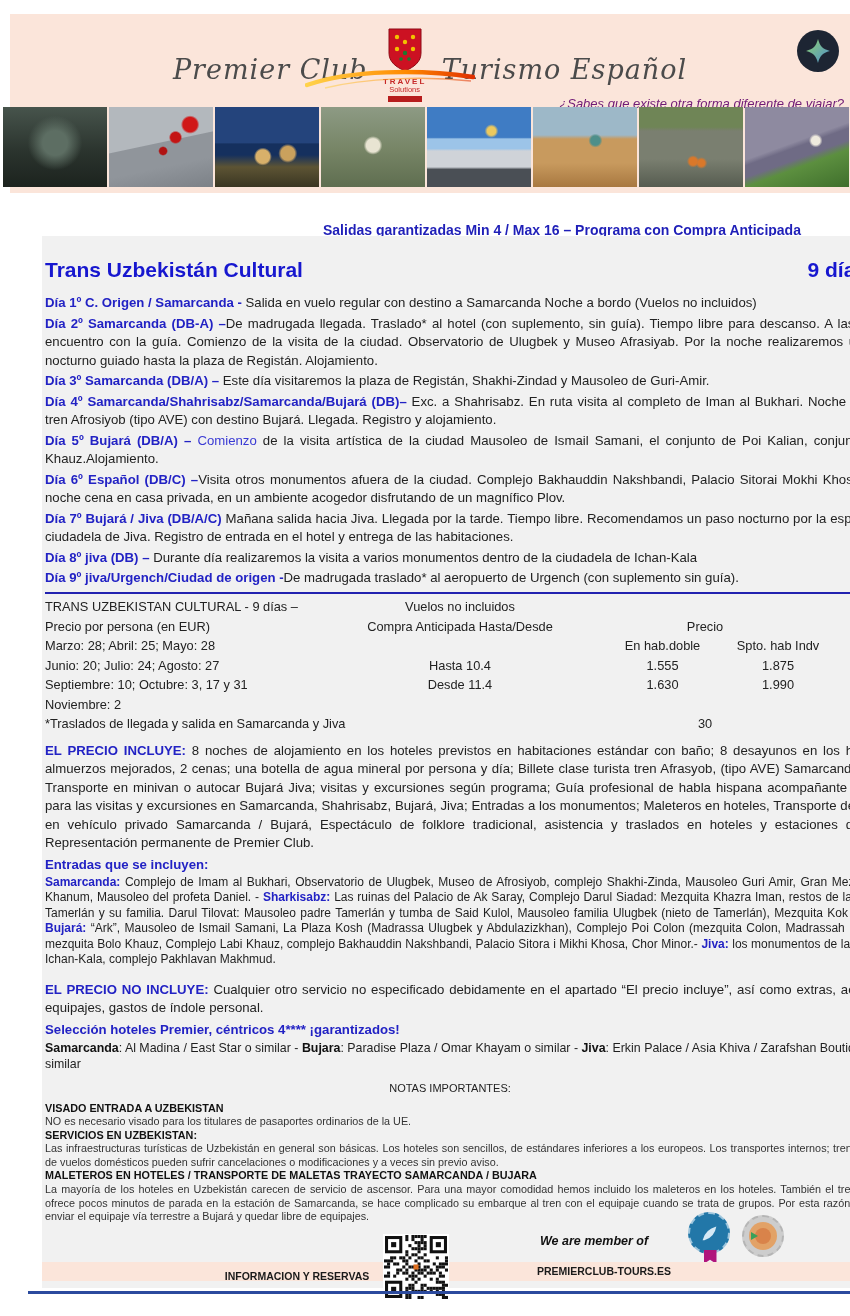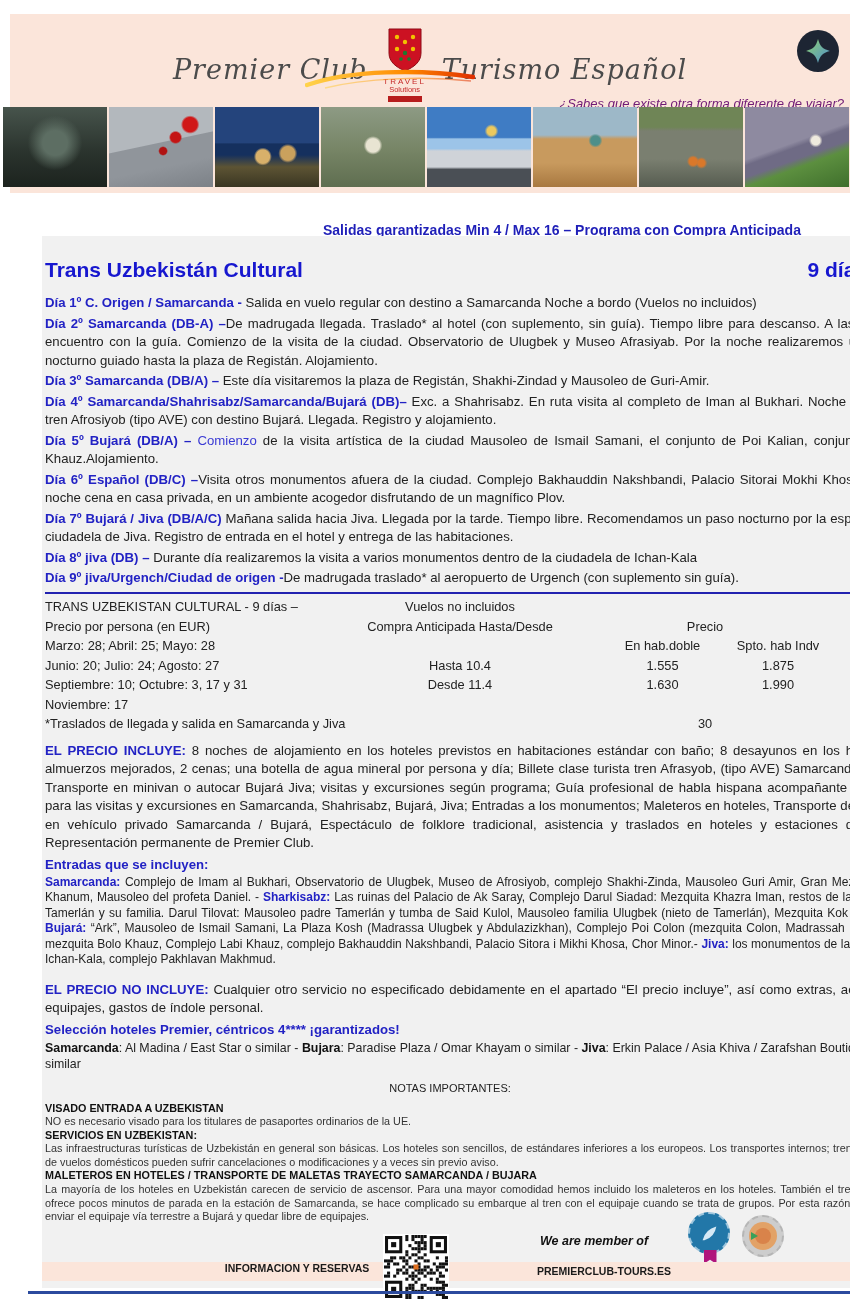--- a/index.html
+++ b/index.html
@@ -5,21 +5,21 @@
   html,body{margin:0;padding:0;background:#fff;}
   .page{position:relative;width:850px;height:1316px;background:#fff;overflow:hidden;
         font-family:"Liberation Sans",sans-serif;}
   
   .header{position:absolute;left:10px;top:14px;width:840px;height:179px;background:#fbe5da;}
   .brandrow{position:absolute;left:0;top:14px;width:840px;display:flex;justify-content:center;
             align-items:center;gap:14px;}
   .script{font-family:"DejaVu Serif",serif;font-style:italic;font-size:27px;color:#4b4b4b;
           letter-spacing:1px;margin-top:8px;}
   .crest{width:46px;text-align:center;}
-  .crest .travel{color:#c62828;font-size:8px;font-weight:normal;letter-spacing:2px;margin-top:1px;}
+  .crest .travel{color:#c62828;font-size:8px;font-weight:bold;letter-spacing:2px;margin-top:1px;}
   .crest .solutions{color:#c62828;font-size:7.5px;margin-top:-1px;}
   .crest .redstrip{width:34px;height:6px;background:#b71c1c;margin:2px auto 0;}
   .swoosh{position:absolute;left:295px;top:52px;}
   .tagline{position:absolute;right:6px;top:82px;font-size:13px;font-style:italic;color:#701a75;}
   .assistant{position:absolute;left:787px;top:16px;width:42px;height:42px;border-radius:50%;
              background:#1d2533;display:flex;align-items:center;justify-content:center;cursor:pointer;}
   
   .photos{position:absolute;left:-7px;top:93px;width:847px;height:80px;display:flex;gap:2px;overflow:hidden;}
   .photo{flex:0 0 104px;height:80px;}
   .p1{background:radial-gradient(circle at 50% 45%,#5d6e63 0 18%,transparent 40%),
@@ -82,21 +82,21 @@
   .badge2{position:absolute;left:742px;top:1215px;width:42px;height:42px;border-radius:50%;
           background:#cdcdcd;border:2px dashed #b5b5b5;box-sizing:border-box;
           display:flex;align-items:center;justify-content:center;}
   .badge2 .inner{width:28px;height:28px;border-radius:50%;background:#e2a267;
                  display:flex;align-items:center;justify-content:center;position:relative;}
   .badge2 .core{width:16px;height:16px;border-radius:50%;background:#d9834a;}
   .badge2 .arrow{position:absolute;left:2px;top:10px;width:0;height:0;
                  border-top:4px solid transparent;border-bottom:4px solid transparent;
                  border-left:7px solid #3aa05a;}
   .fbar{position:absolute;left:42px;top:1262px;width:808px;height:19px;background:#fbe5da;}
-  .fleft{position:absolute;left:140px;width:230px;top:0;text-align:center;
+  .fleft{position:absolute;left:140px;width:230px;top:8px;text-align:center;
          font-size:10.5px;font-weight:bold;color:#1a1a1a;}
   .fright{position:absolute;left:452px;width:220px;top:3px;text-align:center;
           font-size:10.5px;font-weight:bold;color:#1a1a1a;cursor:pointer;}
   .qr{position:absolute;left:383px;top:1234px;background:#fff;padding:1px;}
   .bottomline{position:absolute;left:28px;top:1291px;width:822px;height:3px;background:#2b4a9e;}
 </style>
 </head>
 <body>
 
 <div class="page">
@@ -205,21 +205,21 @@
         <span class="tc3">1.555</span>
         <span class="tc4">1.875</span>
       </div>
       <div class="trow">
         <span class="tc1">Septiembre: 10; Octubre: 3, 17 y 31</span>
         <span class="tc2">Desde 11.4</span>
         <span class="tc3">1.630</span>
         <span class="tc4">1.990</span>
       </div>
       <div class="trow">
-        <span class="tc1">Noviembre: 17</span>
+        <span class="tc1">Noviembre: 2</span>
       </div>
       <div class="trow">
         <span class="tc1">*Traslados de llegada y salida en Samarcanda y Jiva</span>
         <span class="tc34">30</span>
       </div>
 
       <p class="body mt8"><span class="sg-db">EL PRECIO INCLUYE: </span><span class="sg-n">8 noches de alojamiento en los hoteles previstos en habitaciones estándar con baño; 8 desayunos en los hoteles, 4 almuerzos mejorados, 2 cenas; una botella de agua mineral por persona y día; Billete clase turista tren Afrasyob, (tipo AVE) Samarcanda Bujará; Transporte en minivan o autocar Bujará Jiva; visitas y excursiones según programa; Guía profesional de habla hispana acompañante y locales para las visitas y excursiones en Samarcanda, Shahrisabz, Bujará, Jiva; Entradas a los monumentos; Maleteros en hoteles, Transporte de maletas en vehículo privado Samarcanda / Bujará, Espectáculo de folklore tradicional, asistencia y traslados en hoteles y estaciones de trenes Representación permanente de Premier Club.</span></p>
       <p class="bhead">Entradas que se incluyen:</p>
       <p class="small"><span class="sg-db">Samarcanda: </span><span class="sg-n">Complejo de Imam al Bukhari, Observatorio de Ulugbek, Museo de Afrosiyob, complejo Shakhi-Zinda, Mausoleo Guri Amir, Gran Mezquita Bibi Khanum, Mausoleo del profeta Daniel. - </span><span class="sg-db">Sharkisabz: </span><span class="sg-n">Las ruinas del Palacio de Ak Saray, Complejo Darul Siadad: Mezquita Khazra Iman, restos de la Cripta de Tamerlán y su familia. Darul Tilovat: Mausoleo padre Tamerlán y tumba de Said Kulol, Mausoleo familia Ulugbek (nieto de Tamerlán), Mezquita Kok Gumbaz.- </span><span class="sg-db">Bujará: </span><span class="sg-n">“Ark”, Mausoleo de Ismail Samani, La Plaza Kosh (Madrassa Ulugbek y Abdulazizkhan), Complejo Poi Colon (mezquita Colon, Madrassah Miri Arab), mezquita Bolo Khauz, Complejo Labi Khauz, complejo Bakhauddin Nakshbandi, Palacio Sitora i Mikhi Khosa, Chor Minor.- </span><span class="sg-db">Jiva: </span><span class="sg-n">los monumentos de la ciudadela Ichan-Kala, complejo Pakhlavan Makhmud.</span></p>
       <p class="body mt12"><span class="sg-db">EL PRECIO NO INCLUYE: </span><span class="sg-n">Cualquier otro servicio no especificado debidamente en el apartado “El precio incluye”, así como extras, acarreo de equipajes, gastos de índole personal.</span></p>

